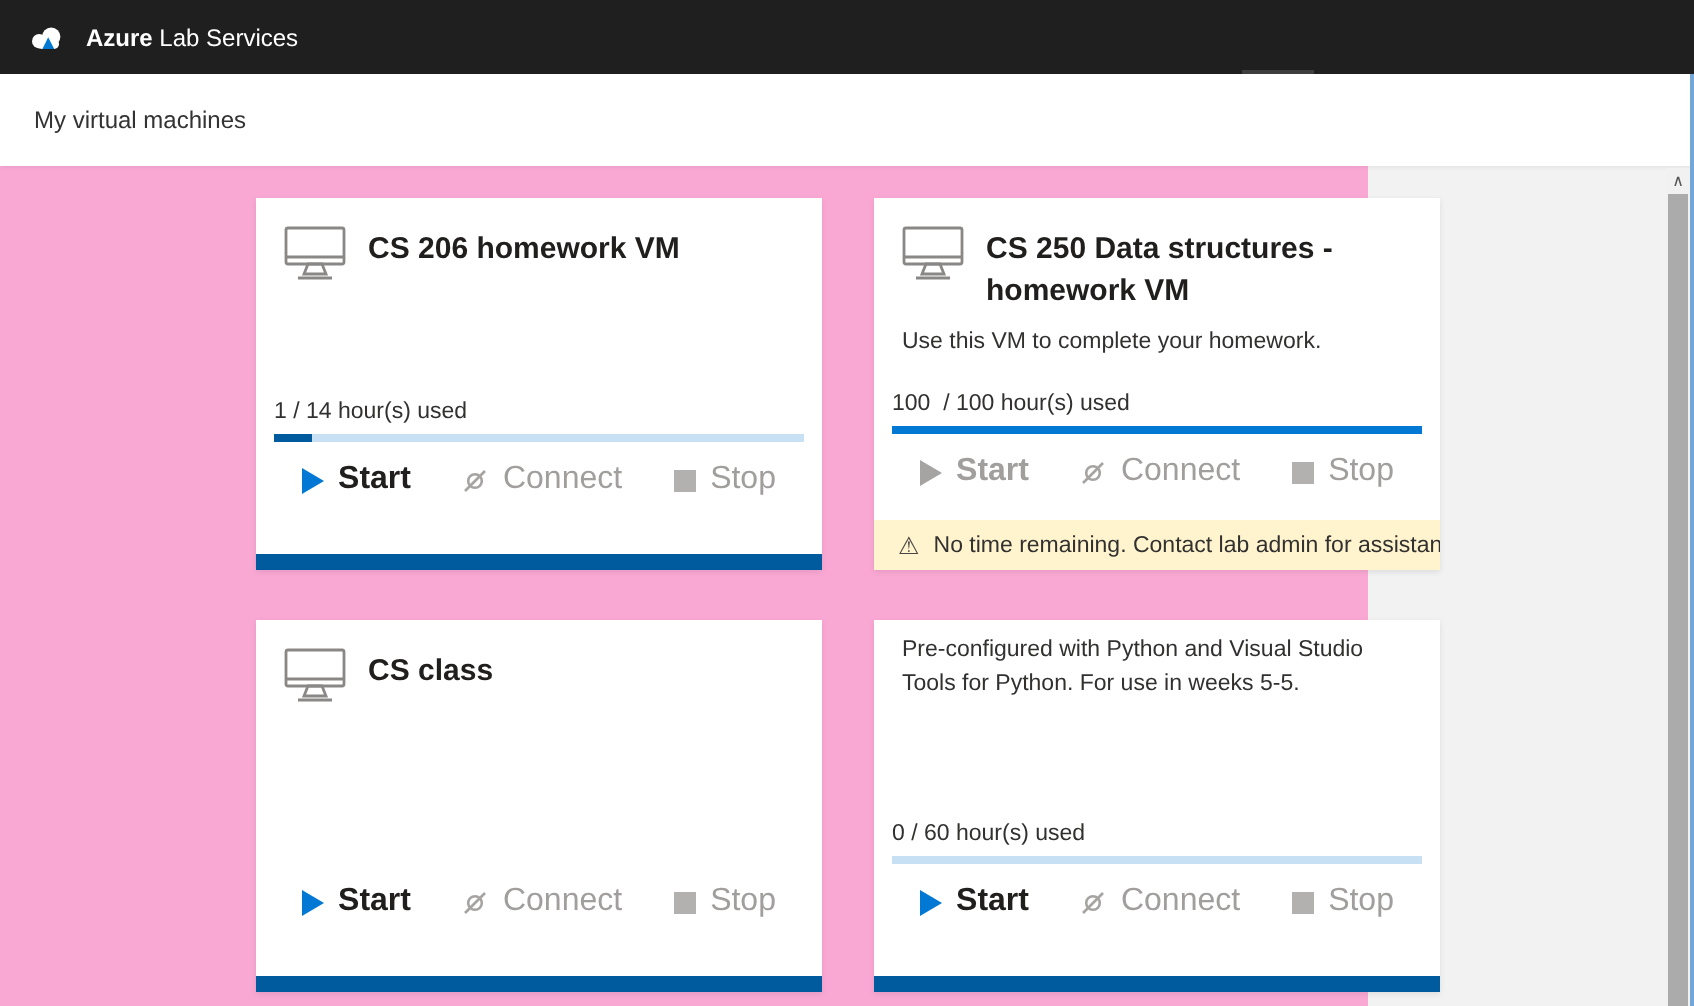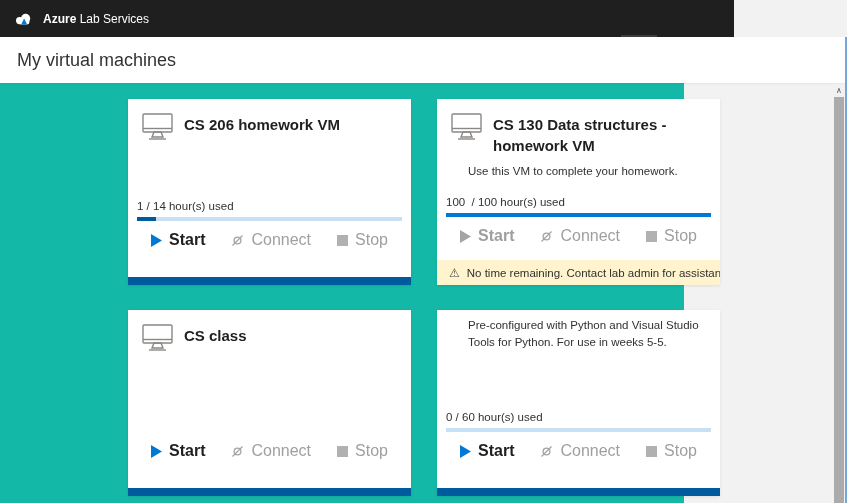--- a/index.html
+++ b/index.html
@@ -1,38 +1,38 @@
 <!DOCTYPE html>
 <html><head>
 <meta charset="utf-8">
 <style>
   * { margin:0; padding:0; box-sizing:border-box; }
   html,body { width:847px; height:503px; overflow:hidden; font-family:"Liberation Sans", sans-serif; background:#f2f2f2; }
   .page { position:relative; width:847px; height:503px; }
 
   
-  .topbar { position:absolute; top:0; left:0; width:734px; height:37px; background:#1f1f1f; display:flex; align-items:center; padding-left:14px; z-index:5; }
+  .topbar { position:absolute; top:0; left:0; width:847px; height:37px; background:#1f1f1f; display:flex; align-items:center; padding-left:14px; z-index:5; }
   .logo { display:flex; align-items:center; margin-right:10px; }
   .brand { color:#ffffff; font-size:12px; }
   .brand b { font-weight:700; }
   .topbar-notch { position:absolute; left:621px; top:35px; width:36px; height:2px; background:#3d3d3d; }
 
   
   .header { position:absolute; top:37px; left:0; width:847px; height:46px; background:#ffffff; display:flex; align-items:center; padding-left:17px; box-shadow:0 1px 2px rgba(0,0,0,0.06); z-index:4; }
-  .page-title { font-size:18px; font-weight:400; color:#333333; }
-
-  
-  .content { position:absolute; top:83px; left:0; width:684px; height:420px; background:#14b8a6; }
+  .page-title { font-size:12px; font-weight:400; color:#333333; }
+
+  
+  .content { position:absolute; top:83px; left:0; width:684px; height:420px; background:#f9a8d4; }
   .grid { position:absolute; left:128px; top:16px; display:grid; grid-template-columns:283px 283px; grid-auto-rows:186px; column-gap:26px; row-gap:25px; }
 
   .card { background:#ffffff; box-shadow:0 1px 3px rgba(0,0,0,0.09); display:flex; flex-direction:column; overflow:hidden; }
   .card-head { display:flex; align-items:flex-start; gap:10px; padding:13px 14px 0 14px; }
   .monitor-icon { flex:0 0 auto; margin-top:1px; }
   .card-title { font-size:15px; font-weight:700; color:#201f1e; line-height:1.4; padding-top:2px; }
-  .card-desc { padding:7px 14px 0 14px; font-size:11.5px; color:#323130; line-height:1.5;margin-left:17px; }
+  .card-desc { padding:7px 14px 0 14px; font-size:11.5px; color:#323130; line-height:1.5; }
   .spacer { flex:1 1 auto; }
 
   .usage { padding:0 9px; }
   .usage-text { font-size:11.5px; color:#323130; margin-bottom:5px; white-space:pre; }
   .progress-track { height:4px; background:#c7e0f4; width:100%; }
   .progress-fill { height:100%; width:0; background:#005a9e; }
 
   .btn-row { display:flex; justify-content:center; align-items:center; gap:8px; margin-top:10px; height:18px; }
   .btn { display:flex; align-items:center; gap:7px; background:none; border:none; font-family:inherit; font-size:16px; padding:0 9px; cursor:pointer; color:#201f1e; }
   .btn .label-start { font-weight:700; color:#201f1e; }
@@ -123,21 +123,21 @@
       <div class="card">
         <div class="card-head">
           <span class="monitor-icon">
             <svg width="32" height="27" viewBox="0 0 32 27" fill="none" stroke="#8a8886" stroke-width="1.4">
               <rect x="1" y="1" width="29" height="18" rx="1"></rect>
               <line x1="1" y1="15.5" x2="30" y2="15.5"></line>
               <polygon points="12,19 19,19 21,24 10,24"></polygon>
               <line x1="7" y1="26" x2="24" y2="26"></line>
             </svg>
           </span>
-          <div class="card-title">CS 130 Data structures - homework VM</div>
+          <div class="card-title">CS 250 Data structures - homework VM</div>
         </div>
         <div class="card-desc">Use this VM to complete your homework.</div>
         <div class="spacer"></div>
         <div class="usage">
           <div class="usage-text">100  / 100 hour(s) used</div>
           <div class="progress-track">
             <div class="progress-fill" style="width: 100%; background: rgb(0, 120, 212);"></div>
           </div>
         </div>
         <div class="btn-row">

